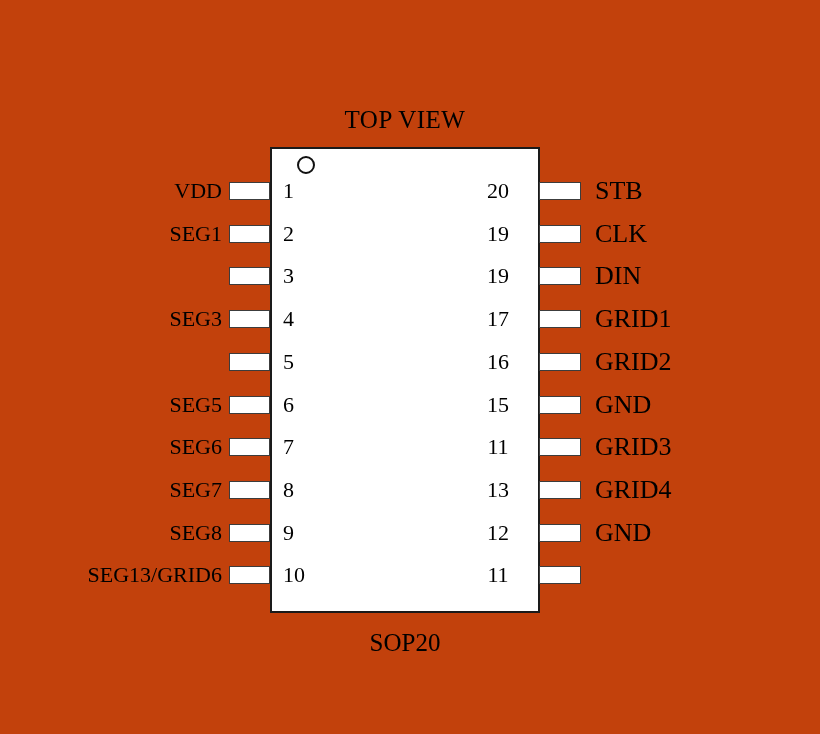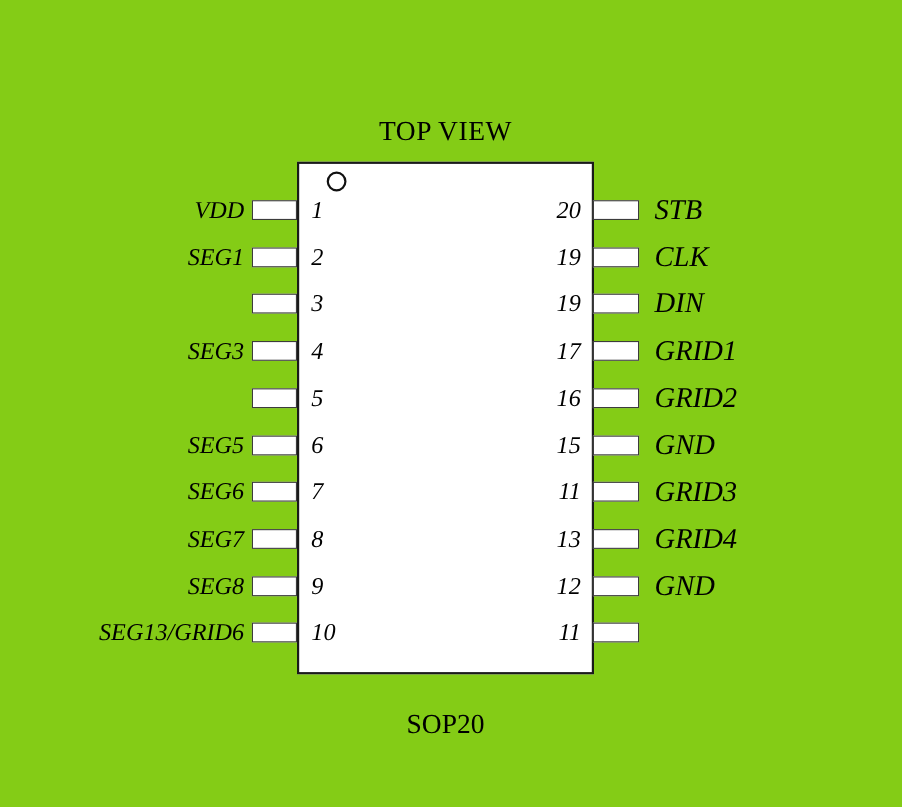--- a/index.html
+++ b/index.html
@@ -4,21 +4,21 @@
 <style>
   html, body {
     margin: 0;
     padding: 0;
     background: #ffffff;
   }
   .diagram {
     position: relative;
     width: 820px;
     height: 734px;
-    background: #84cc16;
+    background: #c2410c;
     font-family: "Liberation Serif", "DejaVu Serif", serif;
     color: #000000;
     overflow: hidden;
   }
   .title {
     position: absolute;
     left: 270px;
     top: 106px;
     width: 270px;
     height: 28px;
@@ -47,21 +47,21 @@
     border-radius: 50%;
     box-sizing: border-box;
     background: #ffffff;
   }
   .pin-row {
     position: absolute;
     left: 0;
     width: 820px;
     height: 26px;
   }
-  .pin-row span { display: block; font-style: italic; }
+  .pin-row span { display: block; }
   .lbl-left {
     position: absolute;
     left: 0;
     top: 0;
     width: 222px;
     text-align: right;
     font-size: 22px;
     line-height: 26px;
     white-space: nowrap;
   }
@@ -80,21 +80,21 @@
     left: 283px;
     top: 0;
     font-size: 22px;
     line-height: 26px;
   }
   .num-right {
     position: absolute;
     left: 468px;
     top: 0;
     width: 60px;
-    text-align: right;
+    text-align: center;
     font-size: 22px;
     line-height: 26px;
   }
   .lead-right {
     position: absolute;
     left: 539px;
     top: 4px;
     width: 42px;
     height: 18px;
     border: 1.5px solid #3c3c3c;
@@ -111,21 +111,20 @@
   }
   .package-label {
     position: absolute;
     left: 270px;
     top: 629px;
     width: 270px;
     height: 28px;
     line-height: 28px;
     text-align: center;
     font-size: 25px;
-    margin-top: 16px;
   }
 </style>
 </head>
 <body>
 
 <div class="diagram">
 
   <div class="title">TOP VIEW</div>
 
   <div class="chip-body"></div>

